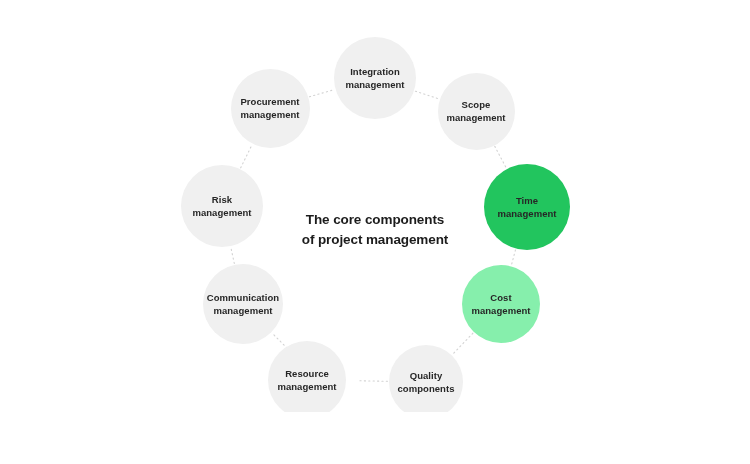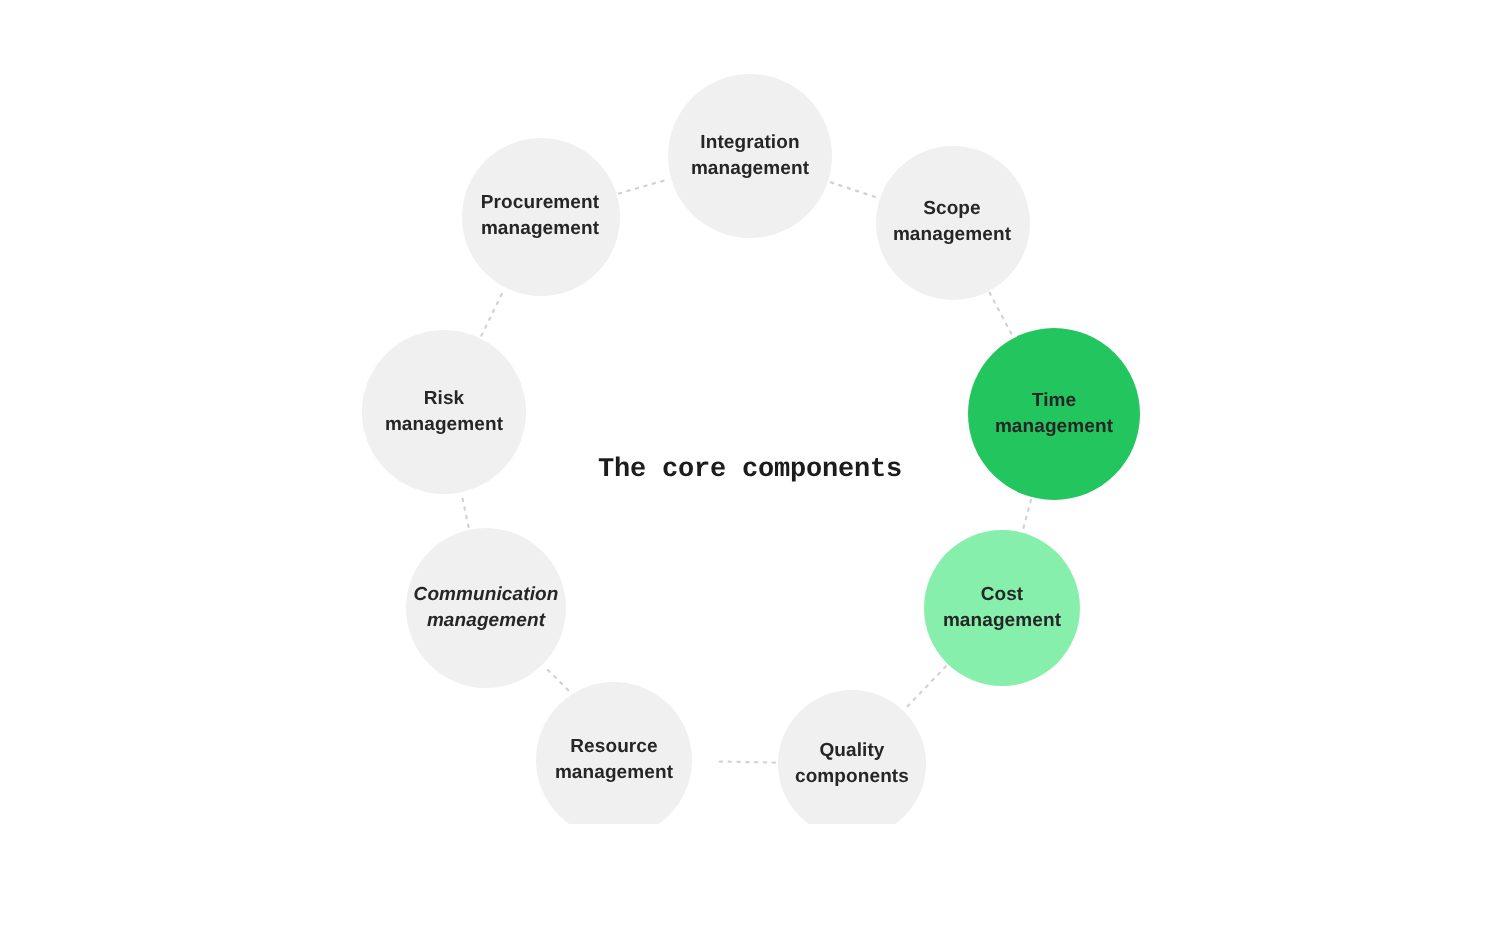--- a/index.html
+++ b/index.html
@@ -99,30 +99,31 @@
       </div>
       <div class="node" style="left: 389px; top: 345px; width: 74px; height: 74px; background: rgb(240, 240, 240);">
         <div class="node-label" style="color: rgb(38, 38, 38);">Quality
 components</div>
       </div>
       <div class="node" style="left: 268px; top: 341px; width: 78px; height: 78px; background: rgb(240, 240, 240);">
         <div class="node-label" style="color: rgb(38, 38, 38);">Resource
 management</div>
       </div>
       <div class="node" style="left: 203px; top: 264px; width: 80px; height: 80px; background: rgb(240, 240, 240);">
-        <div class="node-label" style="color: rgb(38, 38, 38); font-style: italic;">Communication
+        <div class="node-label" style="color: rgb(38, 38, 38);">Communication
 management</div>
       </div>
       <div class="node" style="left: 181px; top: 165px; width: 82px; height: 82px; background: rgb(240, 240, 240);">
         <div class="node-label" style="color: rgb(38, 38, 38); text-align: center;">Risk
 management</div>
       </div>
       <div class="node" style="left: 230.5px; top: 68.5px; width: 79px; height: 79px; background: rgb(240, 240, 240);">
         <div class="node-label" style="color: rgb(38, 38, 38);">Procurement
 management</div>
       </div>
     </div>
 
-  <div id="center-title" style="top: 226px; font-family: Liberation Mono, monospace;">
+  <div id="center-title" style="top: 210px;">
     <div class="title-line">The core components</div>
+    <div class="title-line">of project management</div>
   </div>
 
 </div>
 
 </body></html>

